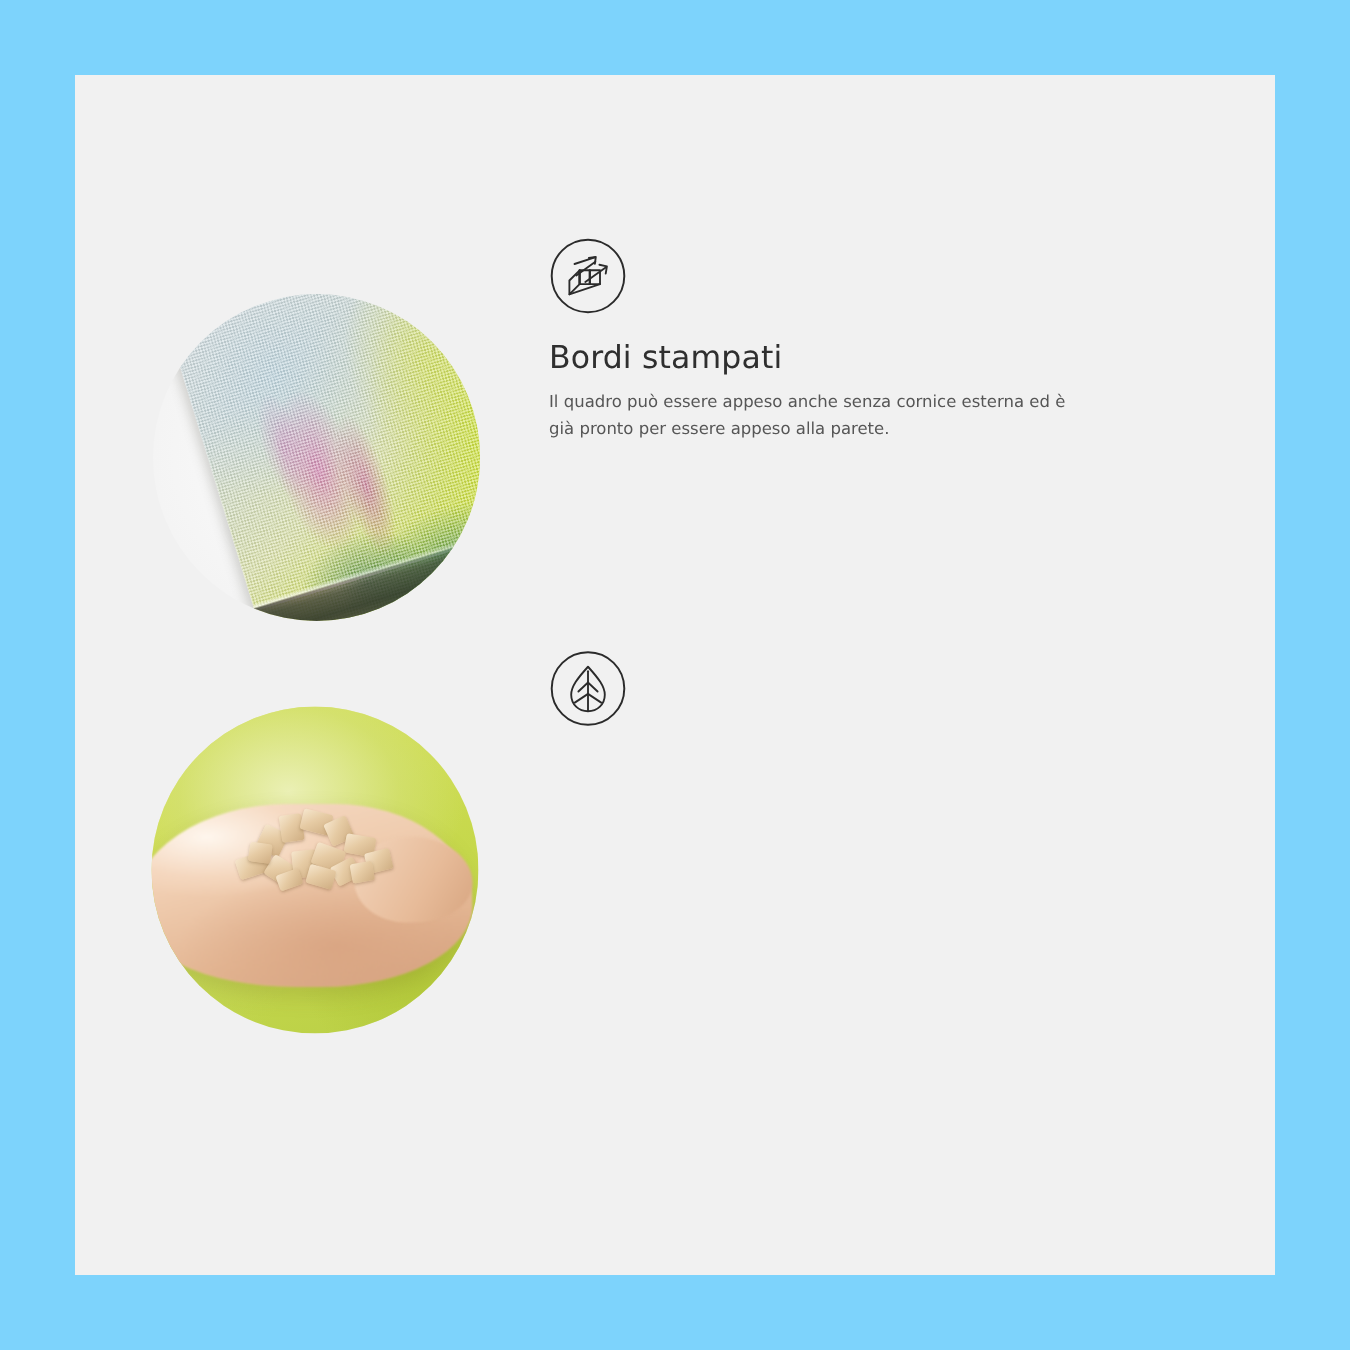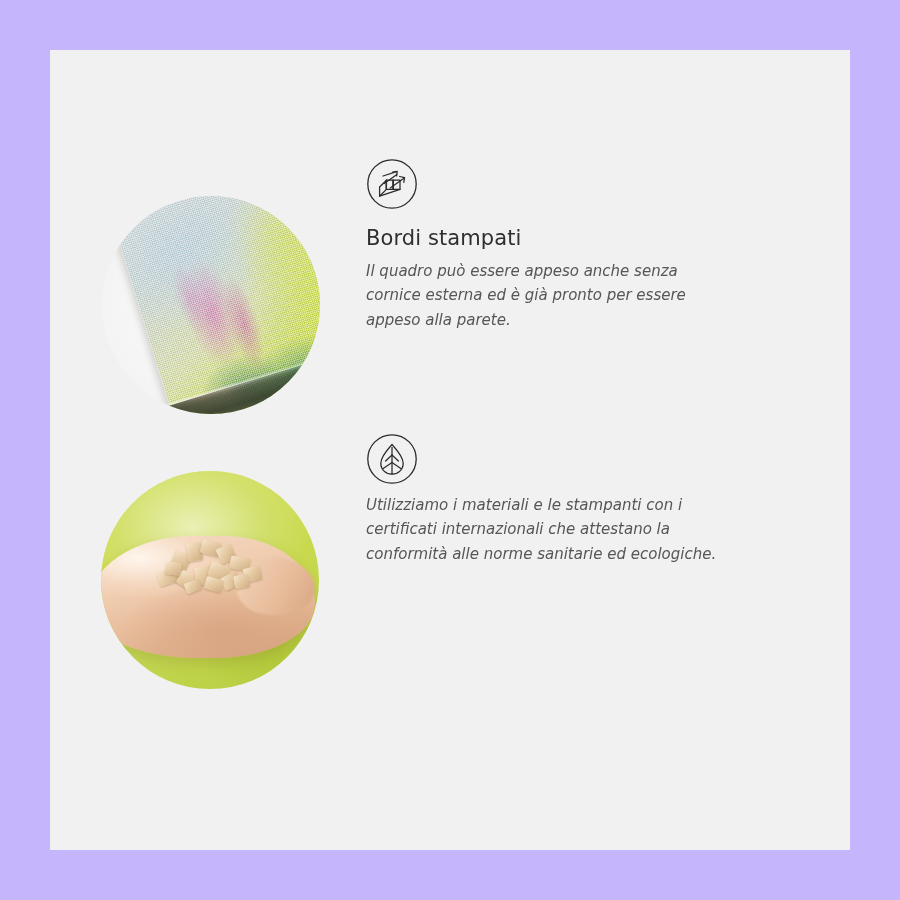--- a/index.html
+++ b/index.html
@@ -12,21 +12,21 @@
     height: 900px;
     overflow: hidden;
     font-family: "DejaVu Sans", sans-serif;
     -webkit-font-smoothing: antialiased;
   }
 
   .page {
     position: relative;
     width: 900px;
     height: 900px;
-    background: #c4b5fd;
+    background: #7dd3fc;
   }
 
   
   .panel {
     position: absolute;
     left: 50px;
     top: 50px;
     width: 800px;
     height: 800px;
     background: #f1f1f1;
@@ -204,26 +204,25 @@
     font-size: 21px;
     font-weight: 400;
     letter-spacing: 0.1px;
     color: #2f2f2f;
     line-height: 1.2;
   }
 
   .feature-desc {
     margin: 8px 0 0 0;
     font-family: "DejaVu Sans", sans-serif;
-    font-size: 15px;
+    font-size: 11px;
     font-weight: 400;
     color: #565656;
     line-height: 1.62;
     max-width: 362px;
-    font-style: italic;
   }
 </style>
 </head>
 <body>
 
 <div class="page">
   <div class="panel"></div>
 
   <div class="feature feature-1">
 
@@ -299,16 +298,15 @@
         <g fill="none" stroke="#2b2b2b" stroke-width="1.25" stroke-linecap="round" stroke-linejoin="round">
           <path d="M26 11.5 C32.8 19.0 37.2 24.6 37.2 30.2 C37.2 36.6 32.2 41.2 26 41.2 C19.8 41.2 14.8 36.6 14.8 30.2 C14.8 24.6 19.2 19.0 26 11.5 Z"></path>
           <path d="M26 14.5 L26 41.0"></path>
           <path d="M26 22.0 L19.6 28.0"></path>
           <path d="M26 22.0 L32.4 28.0"></path>
           <path d="M26 29.6 L17.2 35.4"></path>
           <path d="M26 29.6 L34.8 35.4"></path>
         </g>
       </svg>
 
-      <p class="feature-desc">Utilizziamo i materiali e le stampanti con i certificati internazionali che attestano la conformità alle norme sanitarie ed ecologiche.</p>
     </div>
   </div>
 </div>
 
 </body></html>

